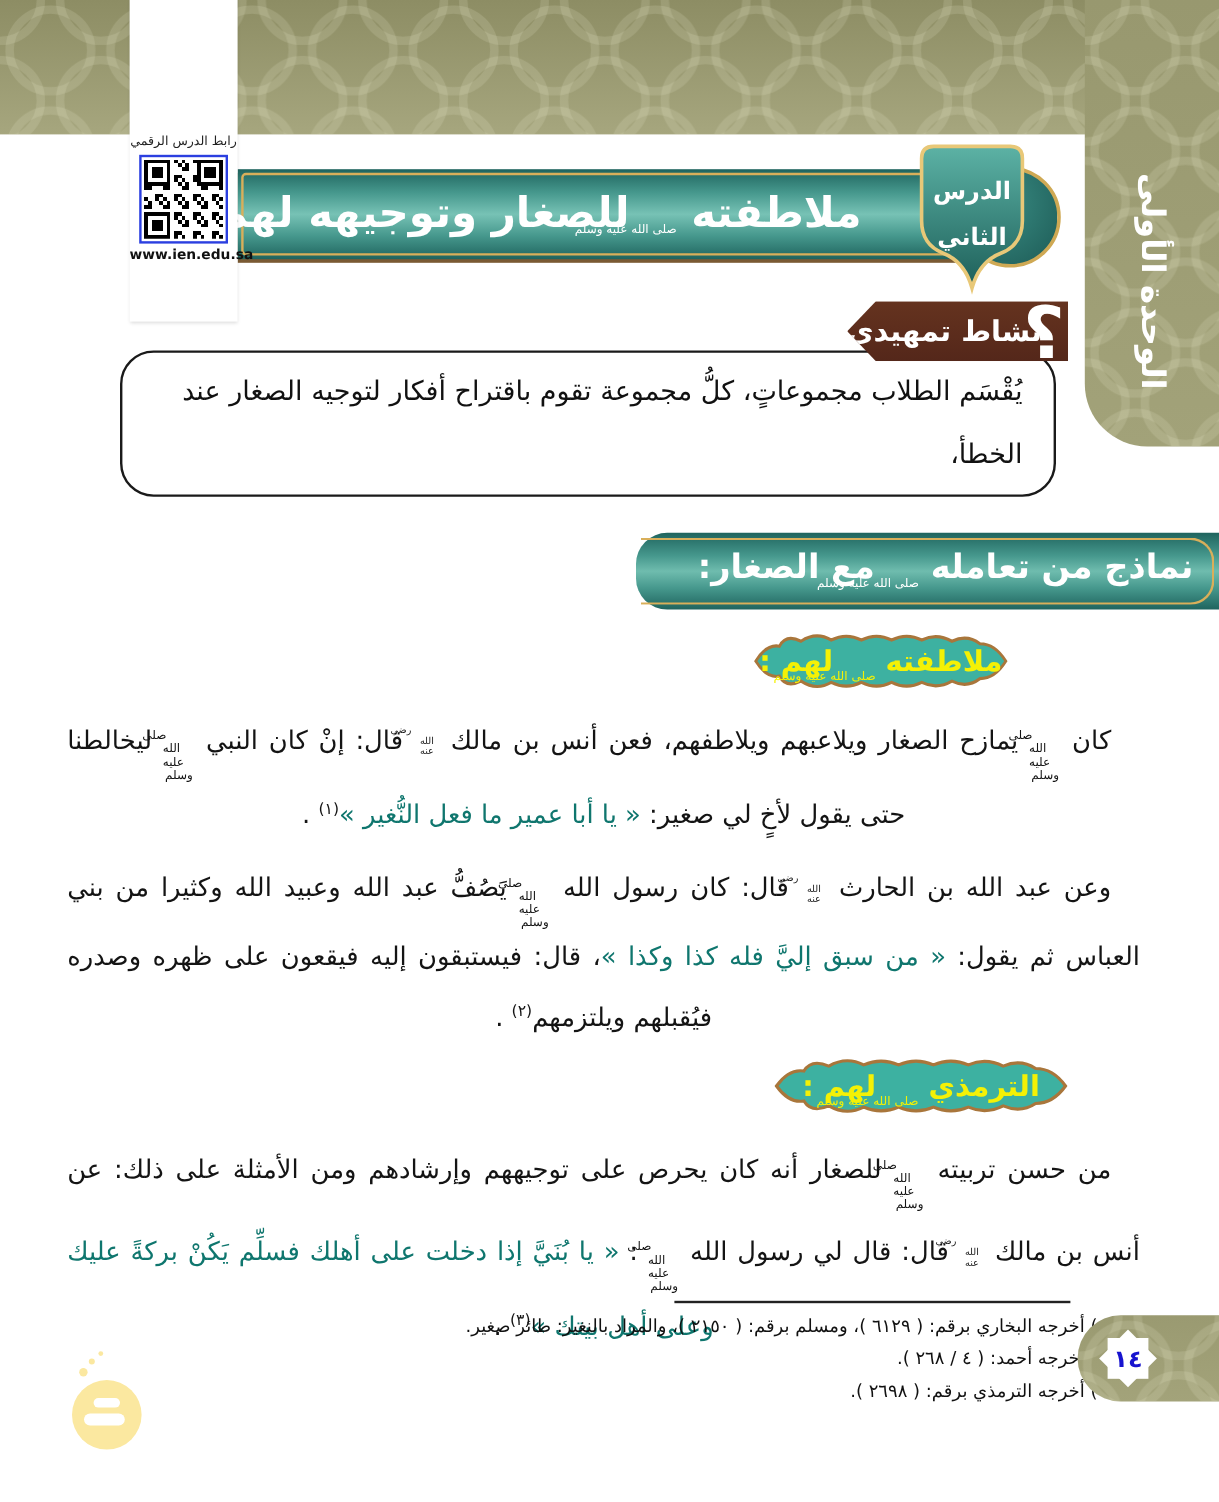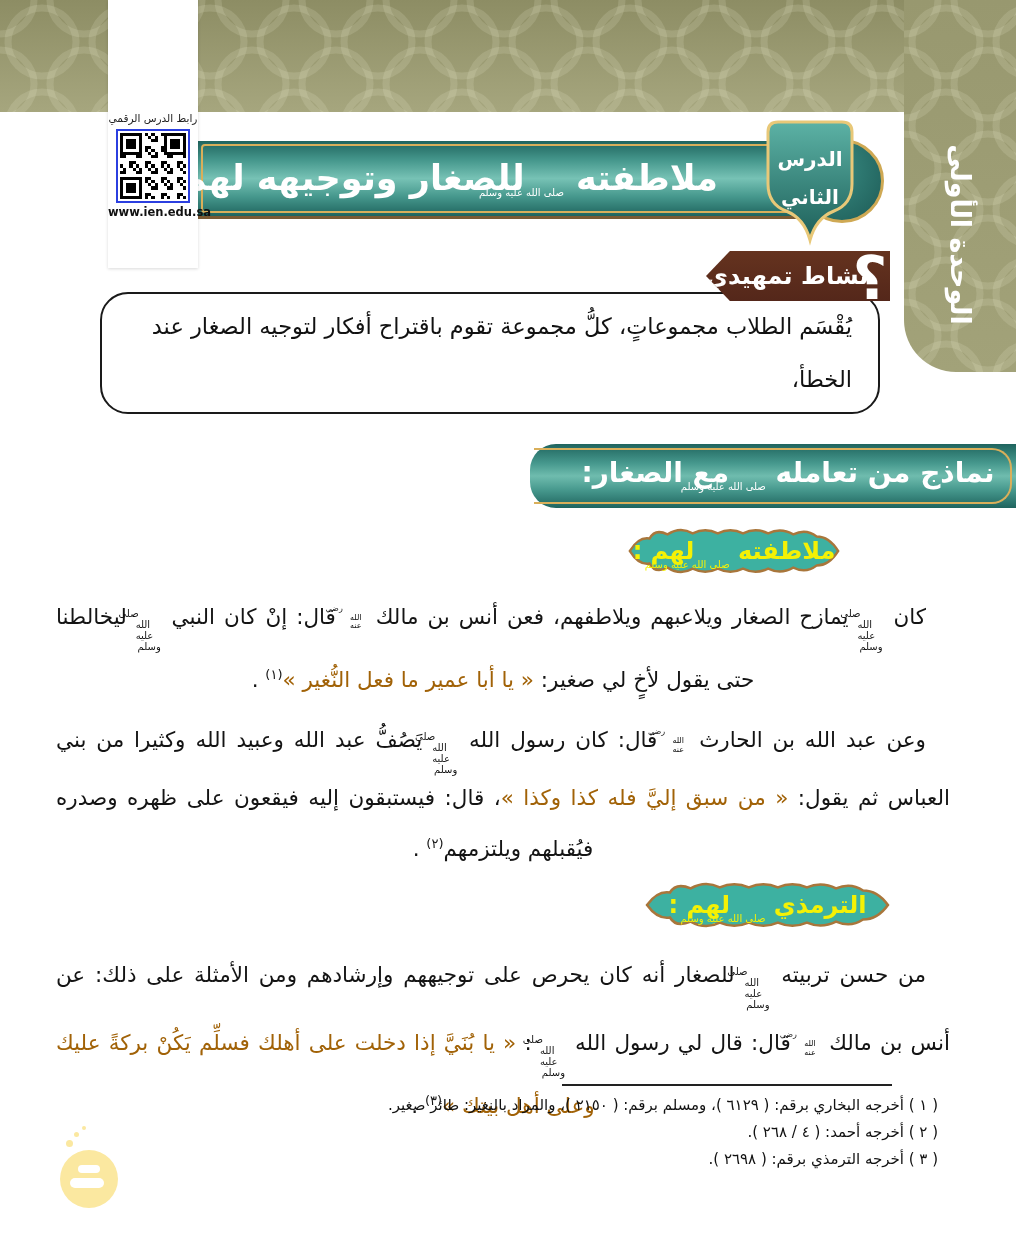--- a/index.html
+++ b/index.html
@@ -68,21 +68,21 @@
   .badge1 .badge-text{line-height:54px;}
   .badge2-wrap{width:245px;height:54px;position:relative;margin:6px 60px 10px auto;}
   .badge2-wrap .badge-text{line-height:54px;}
 
   
   .body-flow{position:absolute;top:584px;right:66px;left:56px;z-index:2;
       font-size:21.5px;color:#141414;}
   .para{text-align:justify;text-align-last:center;line-height:46px;margin:0 0 4px 0;}
   .para.indent{text-indent:24px;}
   .seg-n{}
-  .seg-q{color:#a16207;}
+  .seg-q{color:#0f766e;}
   .seg-fn{font-size:13px;vertical-align:super;}
   .seg-pbuh{display:inline-block;font-size:10px;line-height:1.1;width:27px;text-align:left;
       vertical-align:middle;font-weight:normal;margin-top:24px;}
   .seg-raa{display:inline-block;font-size:8px;line-height:1.1;width:22px;text-align:center;
       vertical-align:middle;font-weight:normal;}
 
   
   .fn-sep{position:absolute;right:124px;top:1084px;width:330px;height:2px;background:#222;z-index:2;}
   .footnotes{position:absolute;right:78px;top:1092px;width:600px;z-index:2;text-align:right;
       font-size:15px;color:#111;line-height:27px;}
@@ -216,20 +216,38 @@
     <div class="para indent"><span class="seg-n">من حسن تربيته </span><span class="seg-pbuh">صلى الله عليه وسلم</span><span class="seg-n"> للصغار أنه كان يحرص على توجيههم وإرشادهم ومن الأمثلة على ذلك: عن أنس بن مالك </span><span class="seg-raa">رضي الله عنه</span><span class="seg-n"> قال: قال لي رسول الله </span><span class="seg-pbuh">صلى الله عليه وسلم</span><span class="seg-n"> : </span><span class="seg-q">« يا بُنَيَّ إذا دخلت على أهلك فسلِّم يَكُنْ بركةً عليك وعلى أهل بيتك »</span><span class="seg-fn">(٣)</span><span class="seg-n"> .</span></div>
   </div>
 
   <div class="fn-sep"></div>
   <div class="footnotes">
     <div>( ١ ) أخرجه البخاري برقم: ( ٦١٢٩ )، ومسلم برقم: ( ٢١٥٠ )، والمراد بالنغير: طائر صغير.</div>
     <div>( ٢ ) أخرجه أحمد: ( ٤ / ٢٦٨ ).</div>
     <div>( ٣ ) أخرجه الترمذي برقم: ( ٢٦٩٨ ).</div>
   </div>
 
+  <div class="page-tab">
+    <svg class="pat-svg">
+      <defs>
+        <pattern id="pC" width="84" height="84" patternUnits="userSpaceOnUse">
+          <g fill="none" stroke="rgba(240,240,215,0.15)" stroke-width="7">
+            <circle cx="42" cy="42" r="34"></circle>
+              <circle cx="0" cy="0" r="34"></circle>
+            <circle cx="84" cy="0" r="34"></circle>
+              <circle cx="0" cy="84" r="34"></circle>
+            <circle cx="84" cy="84" r="34"></circle>
+          </g>
+        </pattern>
+      </defs>
+      <rect width="100%" height="100%" fill="url(#pC)"></rect>
+    </svg>
+    <div class="tab-star"></div>
+    <div class="tab-num">١٤</div>
+  </div>
 
   <div class="watermark">
     <div class="wm-dot wm-d1"></div>
     <div class="wm-dot wm-d2"></div>
     <div class="wm-dot wm-d3"></div>
     <div class="wm-circle"></div>
     <div class="wm-bar2"></div>
     <div class="wm-bar1"></div>
   </div>
 

